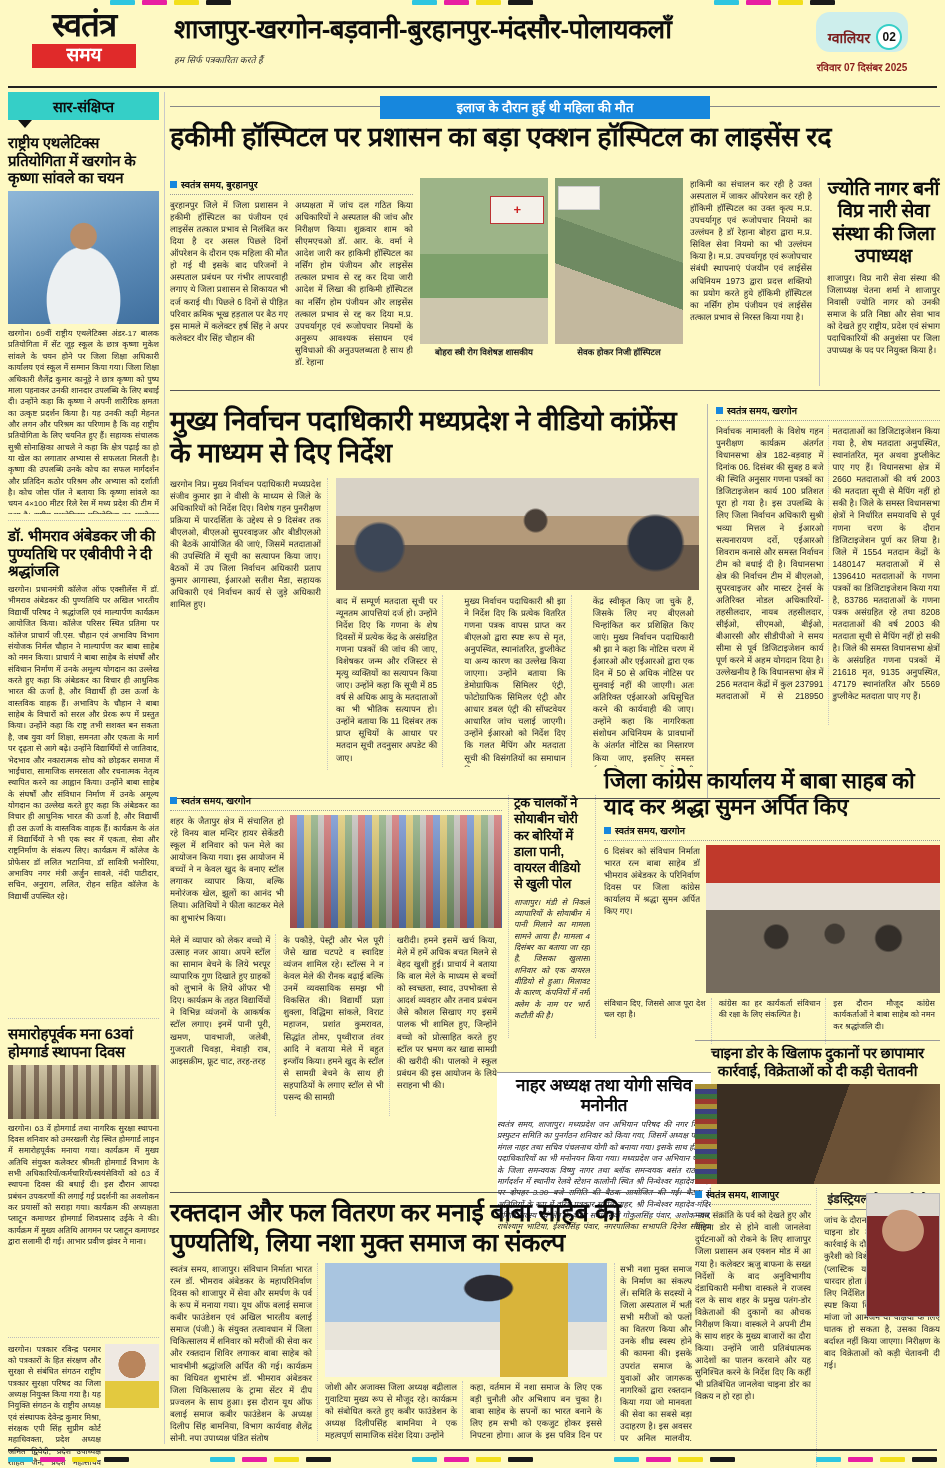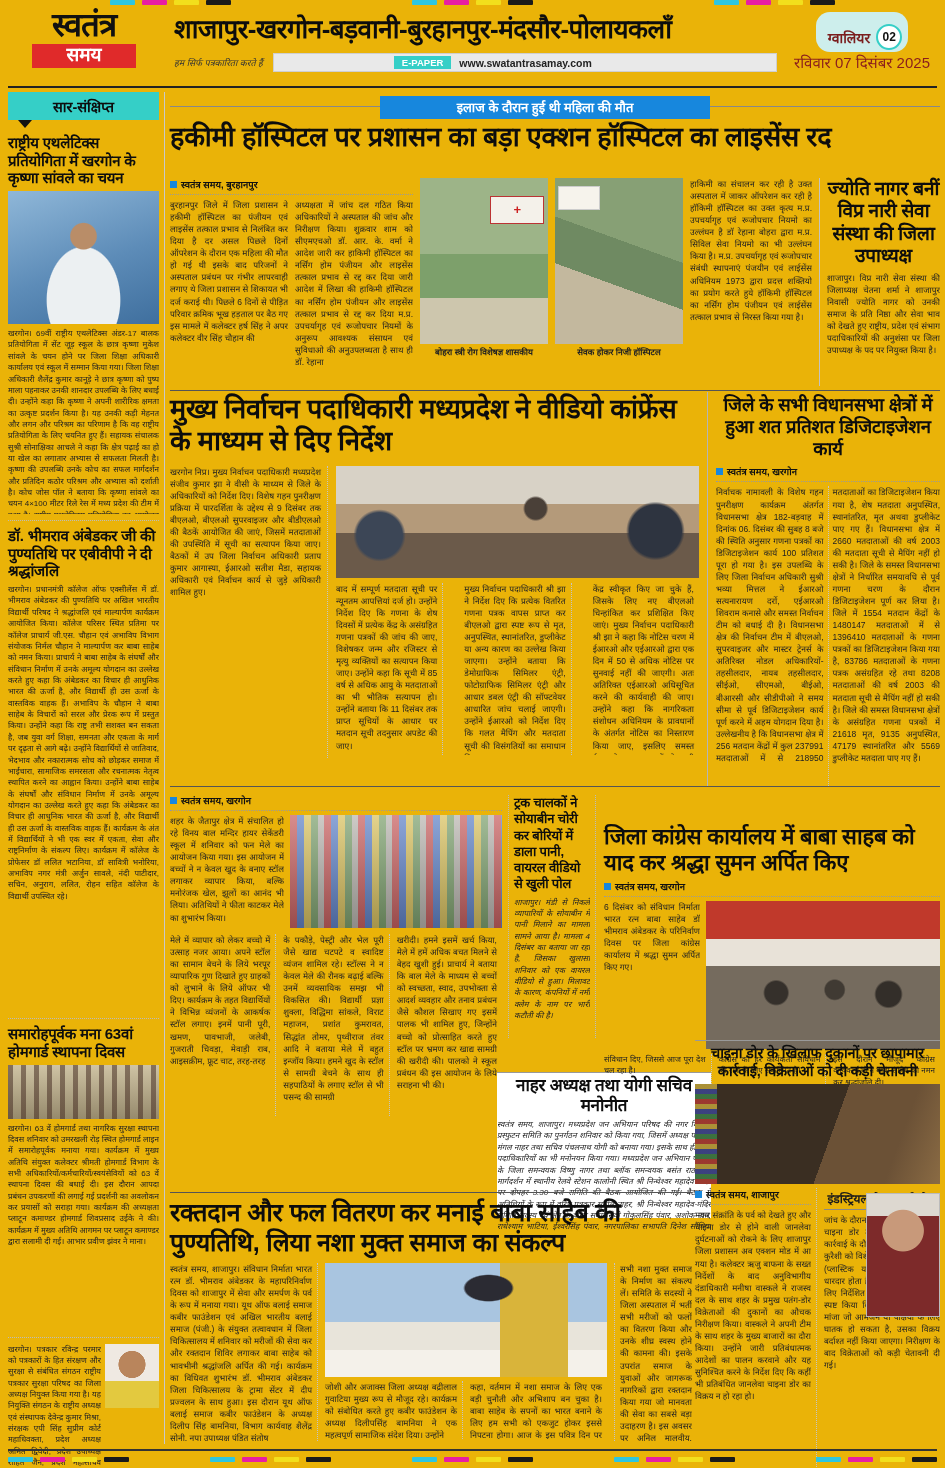--- a/index.html
+++ b/index.html
@@ -1,16 +1,16 @@
 <!DOCTYPE html>
 <html><head>
 <meta charset="utf-8">
 <style>
   html,body{margin:0;padding:0;background:#dfdfdf;}
-  .page{position:relative;width:945px;height:1468px;background:#eab308;margin:0 auto;
+  .page{position:relative;width:945px;height:1468px;background:#fef9c3;margin:0 auto;
         font-family:"Liberation Sans",sans-serif;color:#1a1a1a;overflow:hidden;}
   
   .abs{position:absolute;}
   .bodytxt{font-size:8.5px;line-height:1.42;text-align:justify;color:#222;overflow:hidden;}
   .bodytxt.sm{font-size:8px;}
   .it{font-style:italic;}
   .dl{display:flex;align-items:center;gap:4px;font-weight:bold;font-size:9.5px;color:#111;
       border-bottom:1px dotted #999;padding-bottom:3px;margin-bottom:4px;}
   .dlsq{width:7px;height:7px;background:#1787dd;display:inline-block;flex:0 0 auto;}
   .hl{font-weight:bold;color:#0d0d0d;line-height:1.18;letter-spacing:-0.2px;}
@@ -31,21 +31,21 @@
   .hd-sub{display:flex;align-items:center;margin-top:7px;gap:10px;}
   .tagline{font-size:9px;font-style:italic;color:#333;white-space:nowrap;}
   .epbar{flex:1;background:#e9e9e9;border:1px solid #cfcfcf;height:17px;display:flex;align-items:center;gap:8px;padding-left:120px;}
   .ep{background:#35cfc7;color:#fff;font-weight:bold;font-size:9.5px;padding:1px 8px;}
   .url{font-size:10.5px;font-weight:bold;color:#222;}
   .hd-r{width:150px;flex:0 0 auto;text-align:center;padding-top:6px;}
   .ed-pill{background:#cdeeec;border-radius:14px;display:inline-flex;align-items:center;gap:6px;padding:12px 6px 2px 12px;}
   .ed-name{color:#7a1d1d;font-weight:bold;font-size:14px;}
   .ed-no{background:#fff;border:2px solid #35cfc7;border-radius:50%;width:22px;height:22px;line-height:22px;
          font-weight:bold;font-size:12px;color:#111;}
-  .hd-date{margin-top:0;font-weight:normal;font-size:15px;color:#8a1d1d;white-space:nowrap;}
+  .hd-date{margin-top:8px;font-weight:bold;font-size:10px;color:#8a1d1d;white-space:nowrap;}
   
   #sb{left:8px;top:92px;width:157px;height:1352px;border-right:1px solid #c9c9c9;padding-right:5px;box-sizing:border-box;}
   .sb-head{background:#35cfc7;color:#0d0d0d;font-weight:bold;font-size:14.5px;text-align:center;padding:4px 16px;}
   .sb-tri{width:0;height:0;border-left:7px solid transparent;border-right:7px solid transparent;border-top:8px solid #111;margin:0 0 2px 10px;}
   .sb-hl{font-size:15px;margin:6px 0 4px;}
   .sb-story{border-bottom:1px dotted #bbb;padding-bottom:6px;margin-bottom:6px;}
   .sb-story:last-child{border-bottom:none;}
   .ph-boy{height:133px;background:
       radial-gradient(circle at 50% 34%, #b98d68 0 11%, transparent 12%),
       radial-gradient(ellipse at 50% 82%, #ecf0f2 0 34%, transparent 35%),
@@ -70,21 +70,21 @@
       linear-gradient(180deg,#9db488 0 46%,#7da06b 46% 72%,#cdc6ad 72% 100%);position:relative;}
   .ph-hosp1 .sign{position:absolute;right:4px;top:18px;width:52px;height:26px;background:#f4f1ea;border:1px solid #b33;
       color:#c22;font-weight:bold;font-size:13px;text-align:center;line-height:26px;}
   .ph-hosp2{height:166px;background:
       linear-gradient(200deg,#87a075 0 40%,#6f8a62 40% 62%,#c3b89e 62% 100%);position:relative;}
   .ph-hosp2 .sign{position:absolute;left:3px;top:8px;width:40px;height:22px;background:#f6f3ec;color:#c22;
       font-weight:bold;font-size:9px;text-align:center;line-height:22px;border:1px solid #ccc;}
   .s1-c5{width:122px;flex:0 0 auto;}
   .s1-c6{flex:1;border-left:1px solid #c2c2c2;padding-left:7px;}
   .jy-hl{font-size:19px;text-align:center;margin-bottom:4px;}
-  #row2{left:170px;top:392px;width:770px;height:395px;display:flex;border-bottom:1.5px solid #555;box-sizing:border-box;}
+  #row2{left:170px;top:404px;width:770px;height:395px;display:flex;border-bottom:1.5px solid #555;box-sizing:border-box;}
   .r2-left{width:537px;flex:0 0 auto;padding-right:8px;box-sizing:border-box;}
   #headline2{font-size:27px;margin:2px 0 8px;}
   .r2-body{display:flex;gap:8px;}
   .el-intro{width:158px;flex:0 0 auto;border-right:1px dotted #c4c4c4;padding-right:6px;box-sizing:border-box;}
   .el-right{flex:1;}
   .ph-conf{height:112px;background:
       radial-gradient(circle at 12% 62%, #3c4656 0 7%, transparent 8%),
       radial-gradient(circle at 88% 58%, #2e3440 0 8%, transparent 9%),
       radial-gradient(circle at 55% 38%, #4a4038 0 5%, transparent 6%),
       linear-gradient(#d8d2c6 0 34%, #b49a7a 34% 60%, #6b5a4a 60% 100%);}
@@ -103,21 +103,21 @@
       linear-gradient(rgba(255,255,255,.30), rgba(35,35,35,.28)),
       repeating-linear-gradient(90deg,#c75b5b 0 7px,#5b7fc7 7px 14px,#d8c05a 14px 21px,#7a9f6a 21px 28px,#b8b4ae 28px 34px);}
   .ff-cols{display:flex;gap:7px;margin-top:6px;height:182px;}
   .ff-cols > div{flex:1;border-right:1px dotted #c4c4c4;padding-right:5px;}
   .ff-cols > div:last-child{border-right:none;}
   #truck{left:508px;top:795px;width:88px;height:243px;border-left:1px dotted #bbb;border-right:1px dotted #bbb;
          padding:0 5px;box-sizing:border-box;}
   .tr-hl{font-size:13px;line-height:1.25;margin-bottom:4px;}
   #nahar{left:497px;top:1072px;width:214px;height:146px;background:#fff;border-top:1px solid #999;padding-top:3px;box-sizing:border-box;}
   .nh-hl{font-size:17px;text-align:center;margin-bottom:3px;}
-  #congress{left:604px;top:824px;width:336px;height:252px;}
+  #congress{left:604px;top:768px;width:336px;height:252px;}
   .cg-hl{font-size:22px;margin-bottom:4px;}
   .cg-row{display:flex;gap:6px;}
   .cg-c1{width:96px;flex:0 0 auto;}
   .ph-congress{height:148px;flex:1;background:
       radial-gradient(circle at 30% 62%, #35302b 0 6%, transparent 7%),
       radial-gradient(circle at 55% 60%, #403a33 0 6%, transparent 7%),
       radial-gradient(circle at 78% 63%, #332e29 0 6%, transparent 7%),
       linear-gradient(#c0392b 0 26%, #e8e2d8 26% 44%, #756b5e 44% 100%);}
   .cg-bot{display:flex;gap:7px;margin-top:5px;height:46px;}
   .cg-bot > div{flex:1;border-right:1px dotted #c4c4c4;padding-right:5px;}
@@ -180,24 +180,20 @@
 
   <div class="abs" id="hd">
     <div class="logo">
       <div class="logo-top">स्वतंत्र</div>
       <div class="logo-bot">समय</div>
     </div>
     <div class="hd-c">
       <div class="cities">शाजापुर-खरगोन-बड़वानी-बुरहानपुर-मंदसौर-पोलायकलाँ</div>
       <div class="hd-sub">
         <span class="tagline">हम सिर्फ पत्रकारिता करते हैं</span>
-        <span class="epbar">
-          <span class="ep">E-PAPER</span>
-          <span class="url">www.swatantrasamay.com</span>
-        </span>
       </div>
     </div>
     <div class="hd-r">
       <div class="ed-pill">
         <span class="ed-name">ग्वालियर</span>
         <span class="ed-no">02</span>
       </div>
       <div class="hd-date">रविवार 07 दिसंबर 2025</div>
     </div>
   </div>
@@ -274,21 +270,20 @@
           <div class="ph ph-conf"></div>
           <div class="el-cols">
             <div class="bodytxt" style="height:172px;">बाद में सम्पूर्ण मतदाता सूची पर न्यूनतम आपत्तियां दर्ज हो। उन्होंने निर्देश दिए कि गणना के शेष दिवसों में प्रत्येक केंद्र के असंग्रहित गणना पत्रकों की जांच की जाए, विशेषकर जन्म और रजिस्टर से मृत्यु व्यक्तियों का सत्यापन किया जाए। उन्होंने कहा कि सूची में 85 वर्ष से अधिक आयु के मतदाताओं का भी भौतिक सत्यापन हो। उन्होंने बताया कि 11 दिसंबर तक प्राप्त सूचियों के आधार पर मतदान सूची तदनुसार अपडेट की जाए।</div>
             <div class="bodytxt" style="height:172px;">मुख्य निर्वाचन पदाधिकारी श्री झा ने निर्देश दिए कि प्रत्येक वितरित गणना पत्रक वापस प्राप्त कर बीएलओ द्वारा स्पष्ट रूप से मृत, अनुपस्थित, स्थानांतरित, डुप्लीकेट या अन्य कारण का उल्लेख किया जाएगा। उन्होंने बताया कि डेमोग्राफिक सिमिलर एंट्री, फोटोग्राफिक सिमिलर एंट्री और आधार डबल एंट्री की सॉफ्टवेयर आधारित जांच चलाई जाएगी। उन्होंने ईआरओ को निर्देश दिए कि गलत मैपिंग और मतदाता सूची की विसंगतियों का समाधान किया जाए।</div>
             <div class="bodytxt" style="height:172px;">केंद्र स्वीकृत किए जा चुके हैं, जिसके लिए नए बीएलओ चिन्हांकित कर प्रशिक्षित किए जाएं। मुख्य निर्वाचन पदाधिकारी श्री झा ने कहा कि नोटिस चरण में ईआरओ और एईआरओ द्वारा एक दिन में 50 से अधिक नोटिस पर सुनवाई नहीं की जाएगी। अतः अतिरिक्त एईआरओ अधिसूचित करने की कार्यवाही की जाए। उन्होंने कहा कि नागरिकता संशोधन अधिनियम के प्रावधानों के अंतर्गत नोटिस का निस्तारण किया जाए, इसलिए समस्त ईआरओ इन प्रावधानों से भली भांति परिचित हों।</div>
           </div>
         </div>
       </div>
     </div>
     <div class="r2-right">
-      <div class="hl dig-hl">जिले के सभी विधानसभा क्षेत्रों में हुआ शत प्रतिशत डिजिटाइजेशन कार्य</div>
       <div class="dl">
         <span class="dlsq"></span>
         <span>स्वतंत्र समय, खरगोन</span>
       </div>
       <div class="dig-cols bodytxt">निर्वाचक नामावली के विशेष गहन पुनरीक्षण कार्यक्रम अंतर्गत विधानसभा क्षेत्र 182-बड़वाह में दिनांक 06. दिसंबर की सुबह 8 बजे की स्थिति अनुसार गणना पत्रकों का डिजिटाइजेशन कार्य 100 प्रतिशत पूरा हो गया है। इस उपलब्धि के लिए जिला निर्वाचन अधिकारी सुश्री भव्या मित्तल ने ईआरओ सत्यनारायण दर्रो, एईआरओ शिवराम कनासे और समस्त निर्वाचन टीम को बधाई दी है। विधानसभा क्षेत्र की निर्वाचन टीम में बीएलओ, सुपरवाइजर और मास्टर ट्रेनर्स के अतिरिक्त नोडल अधिकारियों- तहसीलदार, नायब तहसीलदार, सीईओ, सीएमओ, बीईओ, बीआरसी और सीडीपीओ ने समय सीमा से पूर्व डिजिटाइजेशन कार्य पूर्ण करने में अहम योगदान दिया है। उल्लेखनीय है कि विधानसभा क्षेत्र में 256 मतदान केंद्रों में कुल 237991 मतदाताओं में से 218950 मतदाताओं का डिजिटाइजेशन किया गया है, शेष मतदाता अनुपस्थित, स्थानांतरित, मृत अथवा डुप्लीकेट पाए गए हैं। विधानसभा क्षेत्र में 2660 मतदाताओं की वर्ष 2003 की मतदाता सूची से मैपिंग नहीं हो सकी है। जिले के समस्त विधानसभा क्षेत्रों ने निर्धारित समयावधि से पूर्व गणना चरण के दौरान डिजिटाइजेशन पूर्ण कर लिया है। जिले में 1554 मतदान केंद्रों के 1480147 मतदाताओं में से 1396410 मतदाताओं के गणना पत्रकों का डिजिटाइजेशन किया गया है, 83786 मतदाताओं के गणना पत्रक असंग्रहित रहे तथा 8208 मतदाताओं की वर्ष 2003 की मतदाता सूची से मैपिंग नहीं हो सकी है। जिले की समस्त विधानसभा क्षेत्रों के असंग्रहित गणना पत्रकों में 21618 मृत, 9135 अनुपस्थित, 47179 स्थानांतरित और 5569 डुप्लीकेट मतदाता पाए गए हैं।</div>
     </div>
   </div>
 
   <div class="abs" id="funfair">
     <div class="dl">

